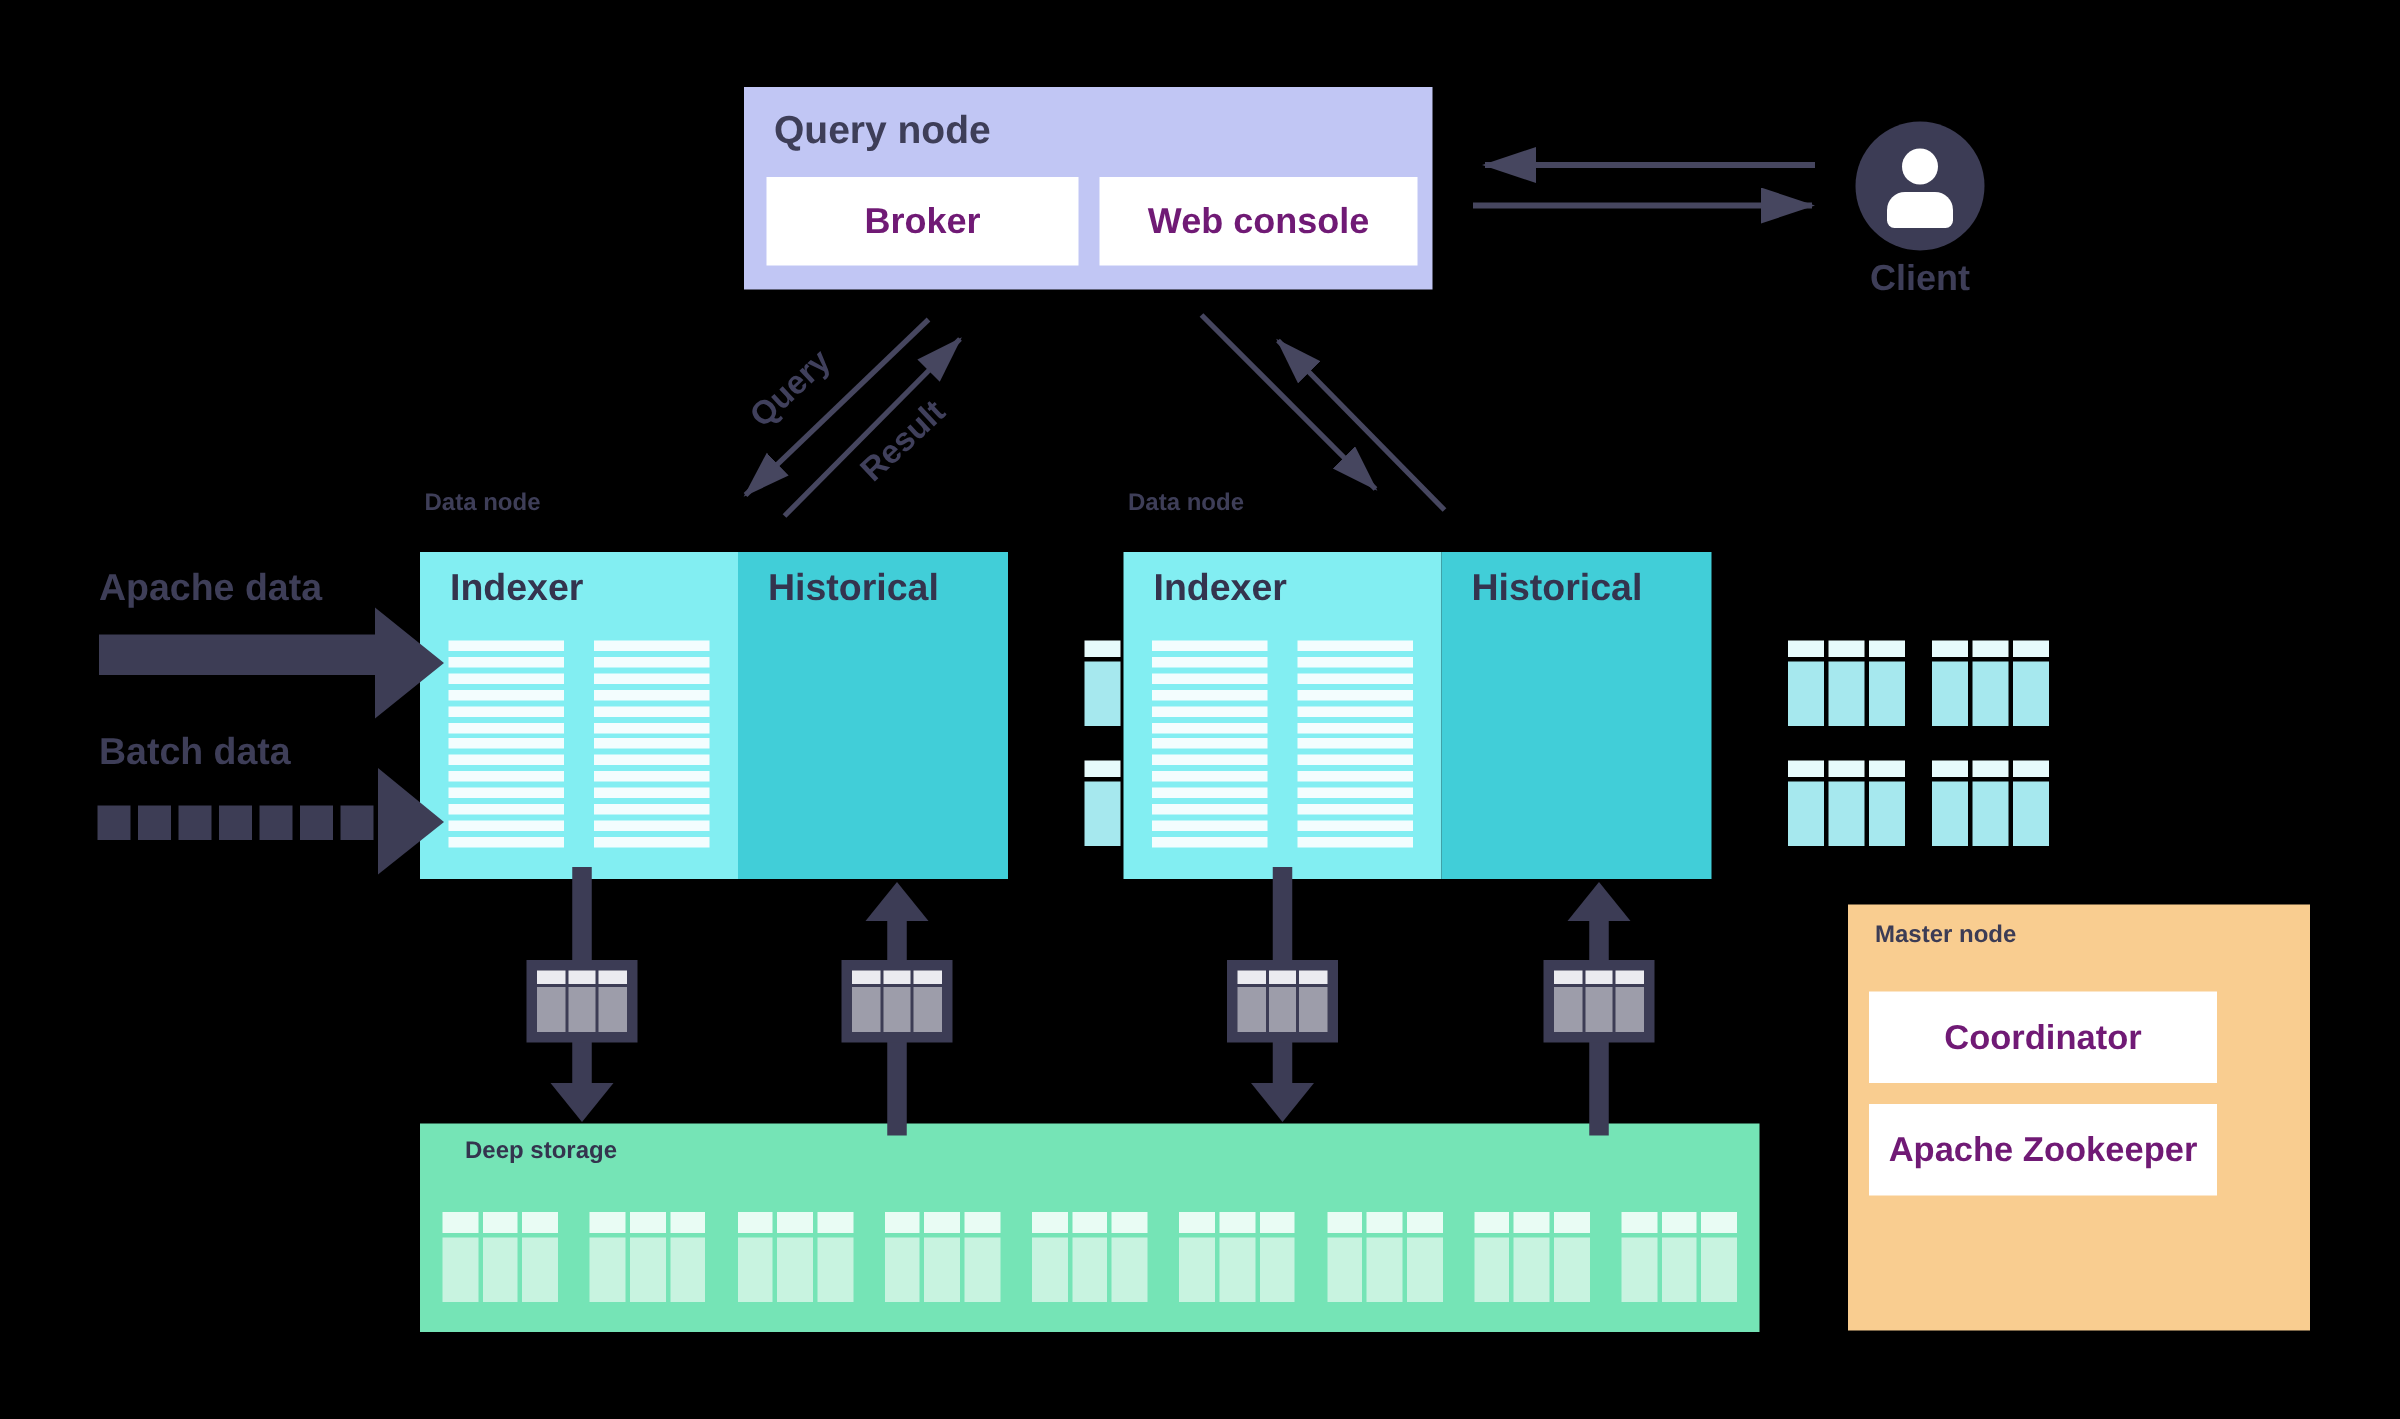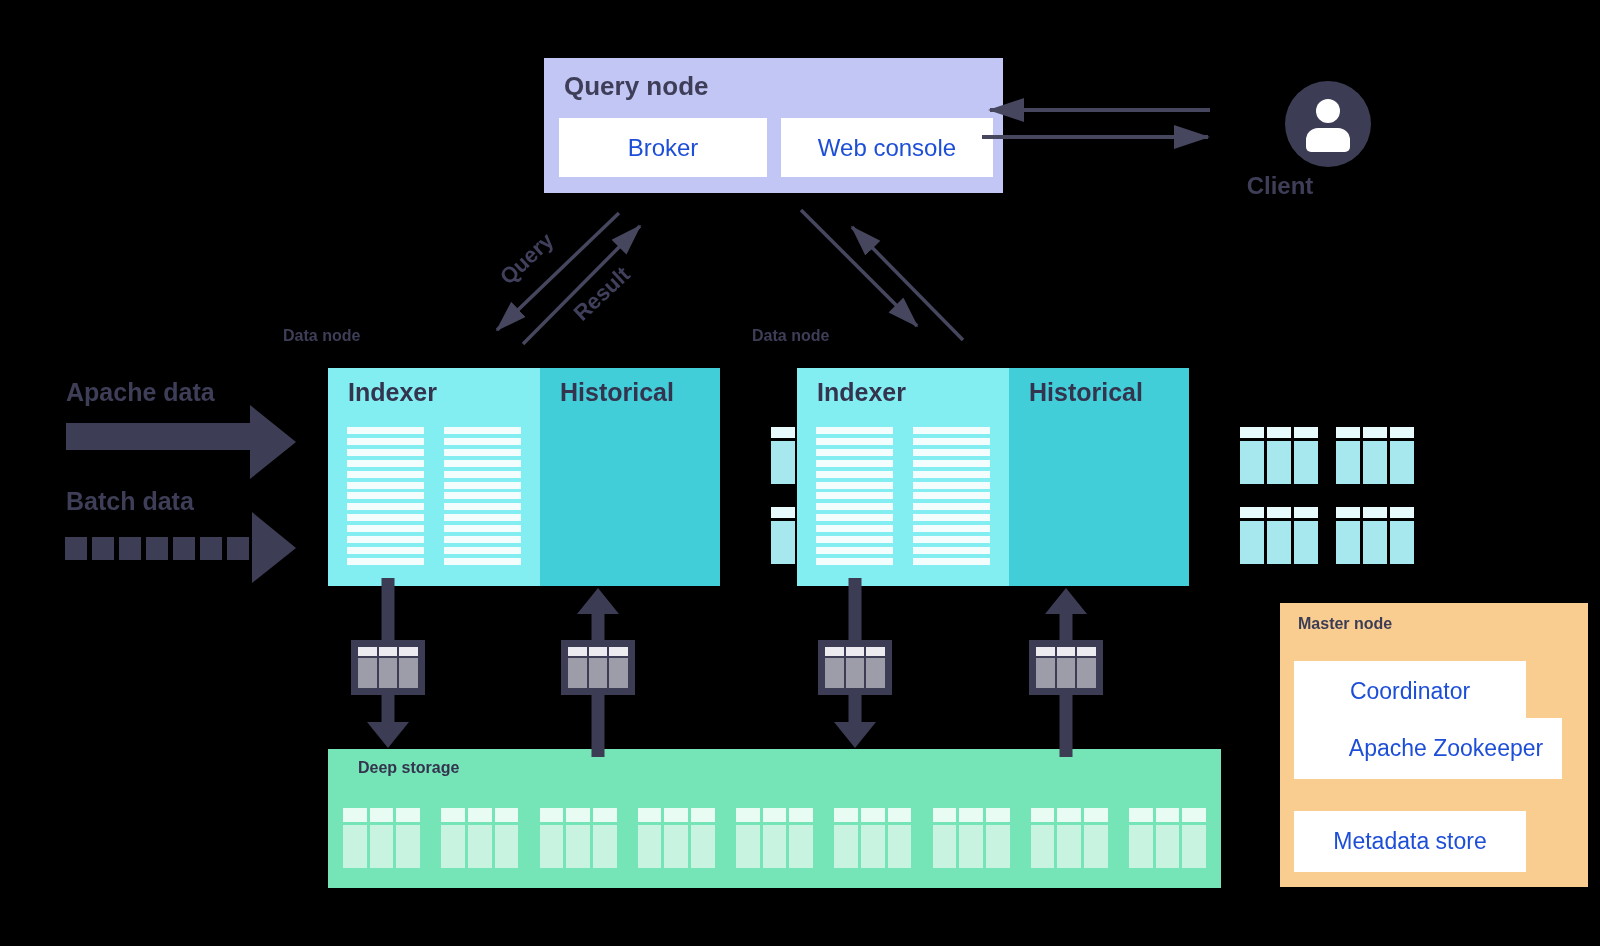--- a/index.html
+++ b/index.html
@@ -1,21 +1,21 @@
 <!DOCTYPE html>
 <html><head>
 <meta charset="utf-8">
 <style>
   html,body{margin:0;padding:0;background:#000;}
   #canvas{position:relative;width:1600px;height:946px;background:#000;overflow:hidden;
           font-family:"Liberation Sans",sans-serif;}
   .abs{position:absolute;}
   .title{font-weight:600;color:#3e3e58;font-size:16px;}
   .whitebox{position:absolute;background:#ffffff;display:flex;align-items:center;justify-content:center;
-            font-size:24px;font-weight:400;color:#1d4ed8;}
+            font-size:24px;font-weight:700;color:#701a75;}
   
   #query-node{left:496px;top:58px;width:459px;height:135px;background:#c1c6f4;}
   #query-node .title{position:absolute;left:20px;top:13px;font-size:26px;}
   
   #client-circle{left:1237px;top:81px;width:86px;height:86px;border-radius:50%;background:#3c3c55;}
   .person-head{position:absolute;left:50%;transform:translateX(-50%);top:18px;width:24px;height:24px;border-radius:50%;background:#fff;}
   .person-body{position:absolute;left:50%;transform:translateX(-50%);top:47px;width:44px;height:24px;border-radius:12px 12px 5px 5px;background:#fff;}
   #client-label{left:1237px;top:172px;width:86px;text-align:center;}
   
   .data-node{position:absolute;top:368px;width:424px;height:218px;}
@@ -47,21 +47,21 @@
   #master-node .title{position:absolute;left:18px;top:12px;color:#3c3c55;}
   .master-item{left:14px;width:232px;height:61px;font-size:23px;}
   
   .input-label{font-size:25px;font-weight:600;color:#3e3e58;}
   
   .arrow-label{font-size:22px;font-weight:600;color:#40405c;width:100px;text-align:center;
                transform:rotate(-43deg);}
   
   .seg-icon{position:absolute;top:640px;width:74px;height:55px;background:#3c3c55;padding:7px;box-sizing:border-box;z-index:3;}
   #arrow-layer{position:absolute;left:0;top:0;z-index:2;pointer-events:none;}
-  .layer1{z-index:1;margin-left:48px;}
+  .layer1{z-index:1;}
 </style>
 </head>
 <body>
 
 <div id="canvas">
 
   <div id="query-node" class="abs layer1">
     <div class="title">Query node</div>
     <div class="whitebox" style="left:15px;top:60px;width:208px;height:59px;">Broker</div>
     <div class="whitebox" style="left:237px;top:60px;width:212px;height:59px;">Web console</div>
@@ -404,22 +404,21 @@
             <div class="th"></div>
             <div class="tb"></div>
           </div>
         </div>
       </div>
   </div>
 
   <div id="master-node" class="abs layer1">
     <div class="title">Master node</div>
     <div class="whitebox master-item" style="top:58px;">Coordinator</div>
-    <div class="whitebox master-item" style="top:115px;padding-left:36px;">Apache Zookeeper</div>
-    <div class="whitebox master-item" style="top:208px;">Metadata store</div>
+    <div class="whitebox master-item" style="top:133px;">Apache Zookeeper</div>
   </div>
 
   <svg id="arrow-layer" width="1600" height="946" viewBox="0 0 1600 946">
     <defs>
       <marker id="arw" markerWidth="10" markerHeight="8" refX="8.5" refY="3" orient="auto" markerUnits="strokeWidth">
         <path d="M0 0 L9 3 L0 6 Z" fill="#46465f"></path>
       </marker>
     </defs>
 
     <line x1="1210" y1="110" x2="990" y2="110" stroke="#46465f" stroke-width="4" marker-end="url(#arw)"></line>

